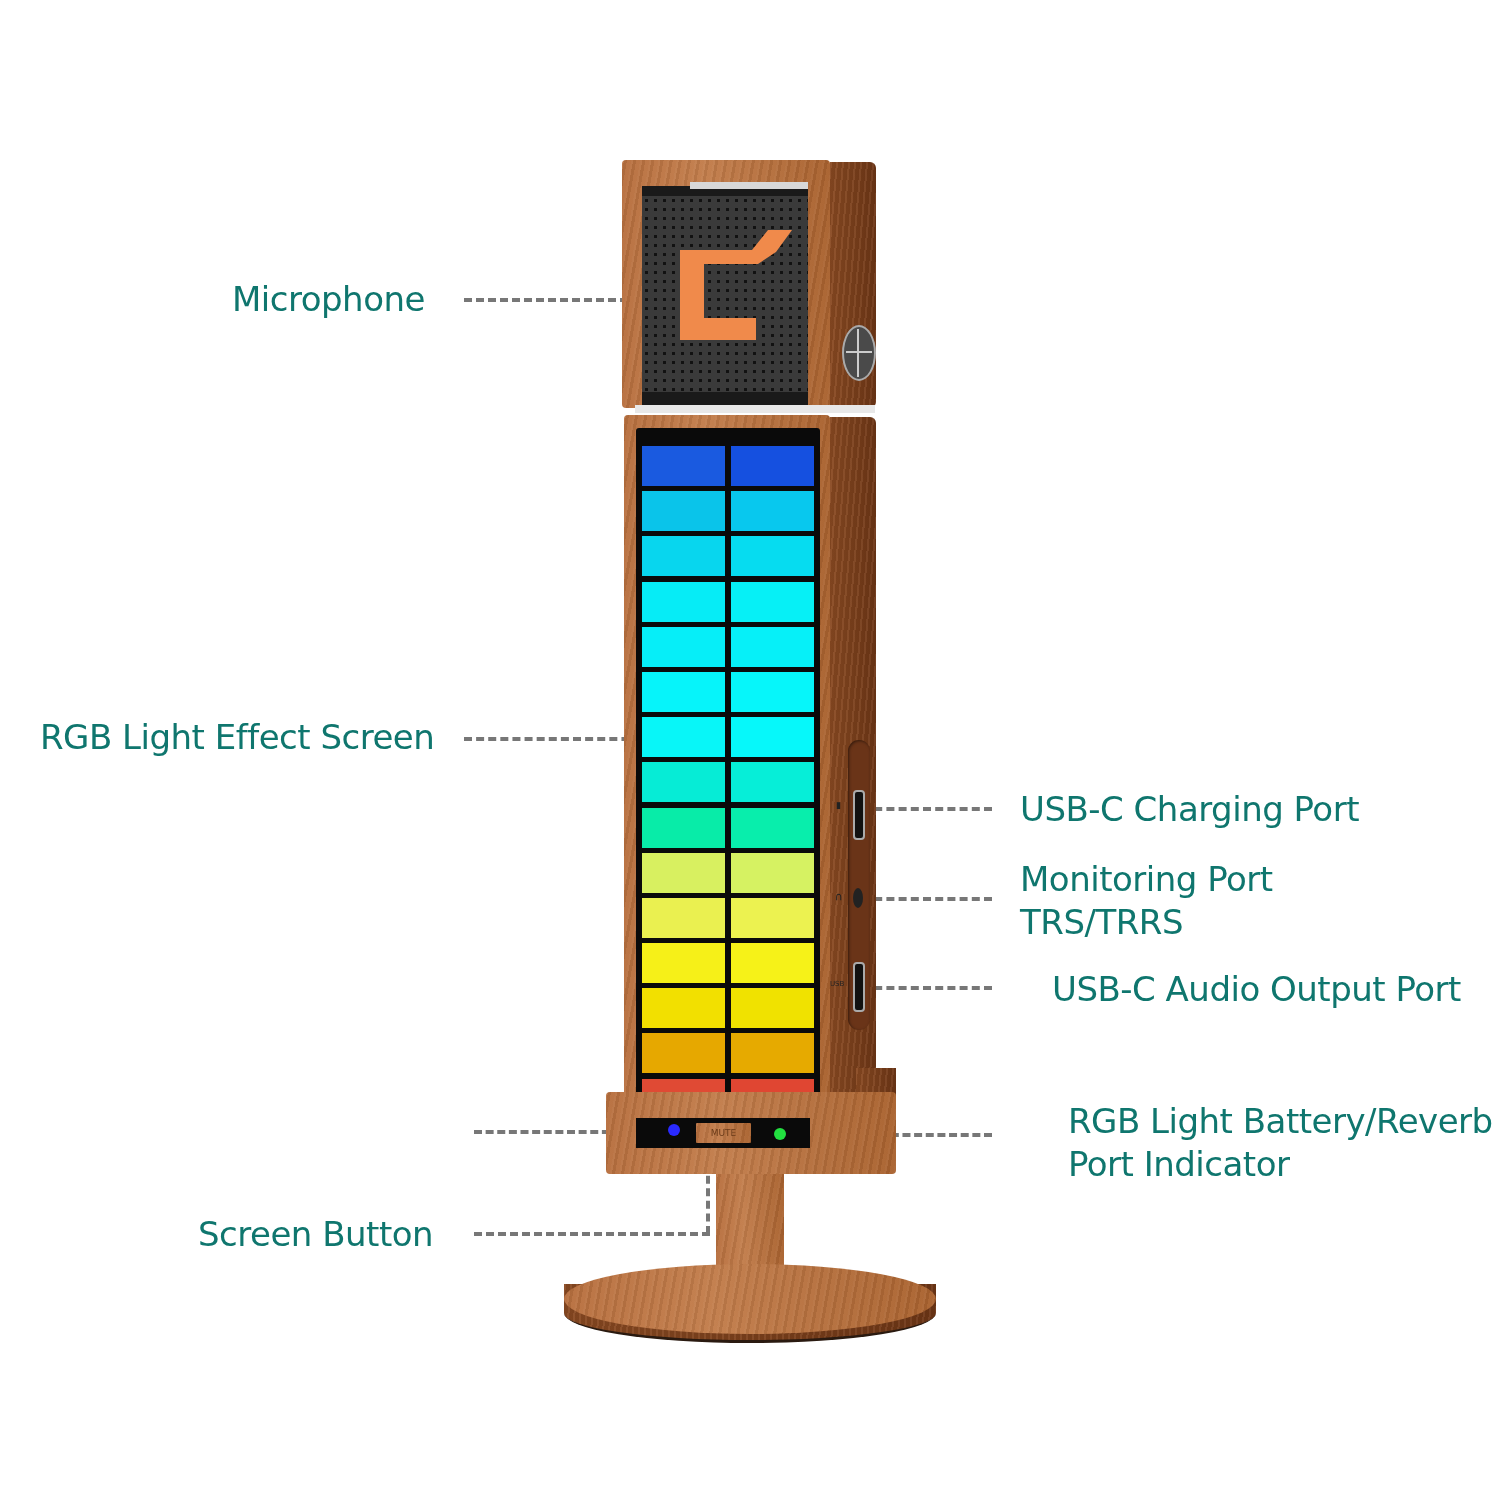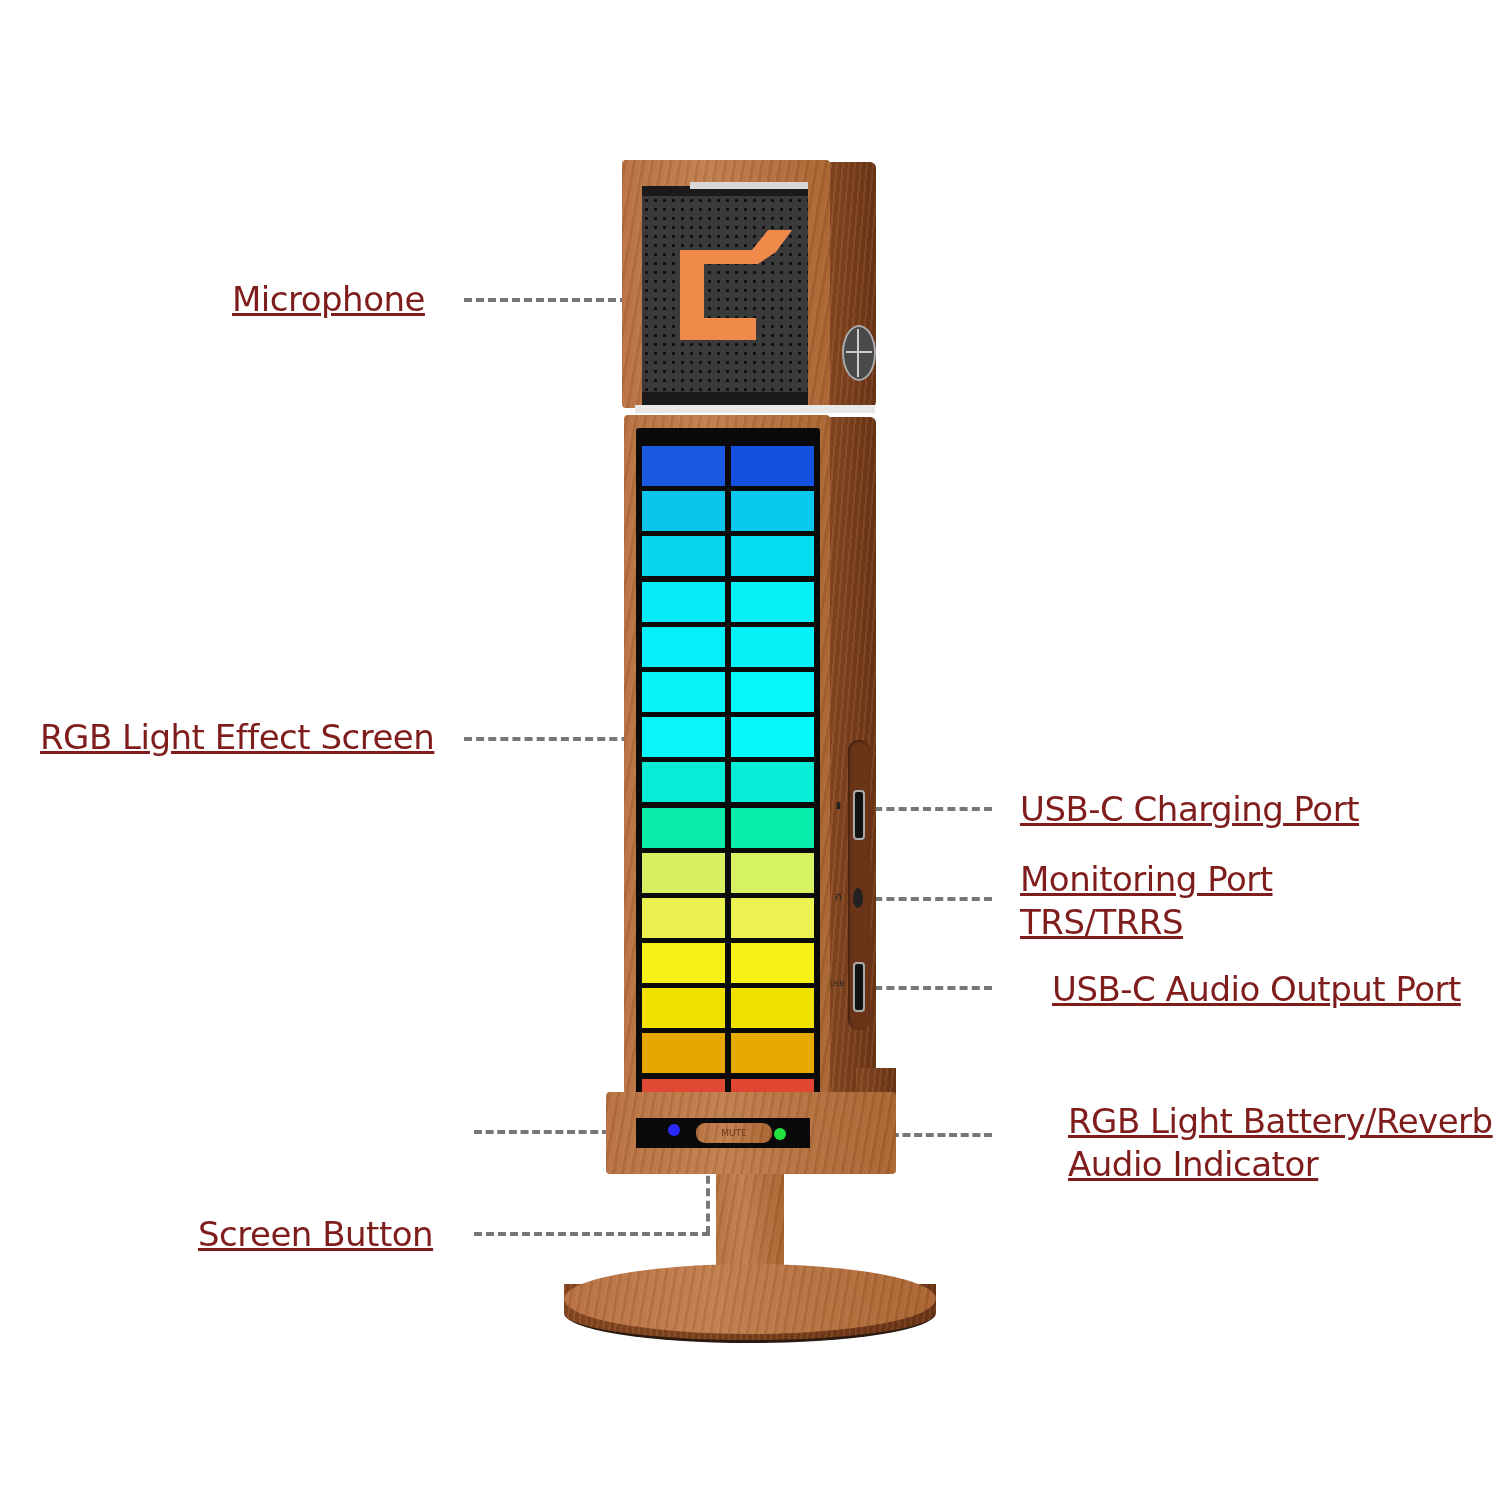--- a/index.html
+++ b/index.html
@@ -1,18 +1,18 @@
 <!DOCTYPE html>
 <html><head>
 <meta charset="utf-8">
 <style>
   html, body { margin:0; padding:0; background:#ffffff; }
   body { width:1500px; height:1500px; position:relative; overflow:hidden;
          font-family:"DejaVu Sans", "Liberation Sans", sans-serif; }
-  .label { position:absolute; color:#7f1d1d; font-size:34px; line-height:43px; letter-spacing:-0.5px; white-space:nowrap;text-decoration:underline; }
+  .label { position:absolute; color:#0f766e; font-size:34px; line-height:43px; letter-spacing:-0.5px; white-space:nowrap; }
   .label.right-align { text-align:right; }
   .dash-h { position:absolute; height:0; border-top:4px dashed #777777; }
   .dash-v { position:absolute; width:0; border-left:4px dashed #777777; }
 
   .wood { background:
       repeating-linear-gradient(100deg, rgba(255,255,255,0.06) 0 2px, rgba(0,0,0,0.06) 2px 5px, rgba(255,255,255,0.03) 5px 9px),
       linear-gradient(90deg, #b8703f, #c27d4b 40%, #a9622f);
   }
   .wood-dark { background:
       repeating-linear-gradient(95deg, rgba(255,255,255,0.05) 0 2px, rgba(0,0,0,0.08) 2px 6px),
@@ -43,21 +43,21 @@
 
   .port-slot { position:absolute; left:848px; top:740px; width:22px; height:290px; border-radius:11px; background:#6a3418; box-shadow: inset 1px 1px 3px rgba(0,0,0,0.5); }
   .port-usbc { position:absolute; width:8px; height:46px; background:#111; border:2px solid #aaa; border-radius:4px; }
   .port-jack { position:absolute; width:10px; height:20px; background:#222; border-radius:50%; }
   .port-glyph { position:absolute; font-size:9px; color:#222; }
 
   .cradle { position:absolute; left:606px; top:1092px; width:290px; height:82px; border-radius:4px; }
   .cradle-lip { position:absolute; left:856px; top:1068px; width:40px; height:30px; }
   .bottom-strip { position:absolute; left:636px; top:1118px; width:174px; height:30px; background:#0a0a0a; }
   .led-dot { position:absolute; width:12px; height:12px; border-radius:50%; }
-  .mute-btn { position:absolute; left:696px; top:1123px; width:76px; height:20px; border-radius:9px;
+  .mute-btn { position:absolute; left:696px; top:1123px; width:55px; height:20px; border-radius:1px;
       font-size:9px; color:#6a3a18; text-align:center; line-height:20px; }
 
   .stem { position:absolute; left:716px; top:1174px; width:68px; height:100px; }
   .base { position:absolute; left:564px; top:1264px; width:372px; height:70px; border-radius:50%; }
   .base-edge { position:absolute; left:564px; top:1284px; width:372px; height:56px; border-radius:0 0 186px 186px / 0 0 30px 30px; border-bottom:3px solid #2a1a10; }
 </style>
 </head>
 <body>
 
 <div class="label right-align" style="left:232px; top:278px;">Microphone</div>
@@ -81,21 +81,21 @@
   <div>Monitoring Port</div>
   <div>TRS/TRRS</div>
 </div>
 <div class="dash-h" style="left:862px; top:897px; width:130px;"></div>
 
 <div class="label" style="left:1052px; top:968px;">USB-C Audio Output Port</div>
 <div class="dash-h" style="left:862px; top:986px; width:130px;"></div>
 
 <div class="label" style="left:1068px; top:1100px;">
   <div>RGB Light Battery/Reverb</div>
-  <div>Audio Indicator</div>
+  <div>Port Indicator</div>
 </div>
 <div class="dash-h" style="left:786px; top:1133px; width:206px;"></div>
 
 <div class="head-side wood-dark"></div>
 <div class="head-front wood"></div>
 <div class="grille"></div>
 <div class="grille-bar"></div>
 <svg class="logo-c" viewBox="0 0 130 130">
   <path d="M100 4 L124 4 L108 26 L90 38 L36 38 L36 92 L88 92 L88 114 L12 114 L12 24 L84 24 Z" fill="#f08a4b"></path>
 </svg>

